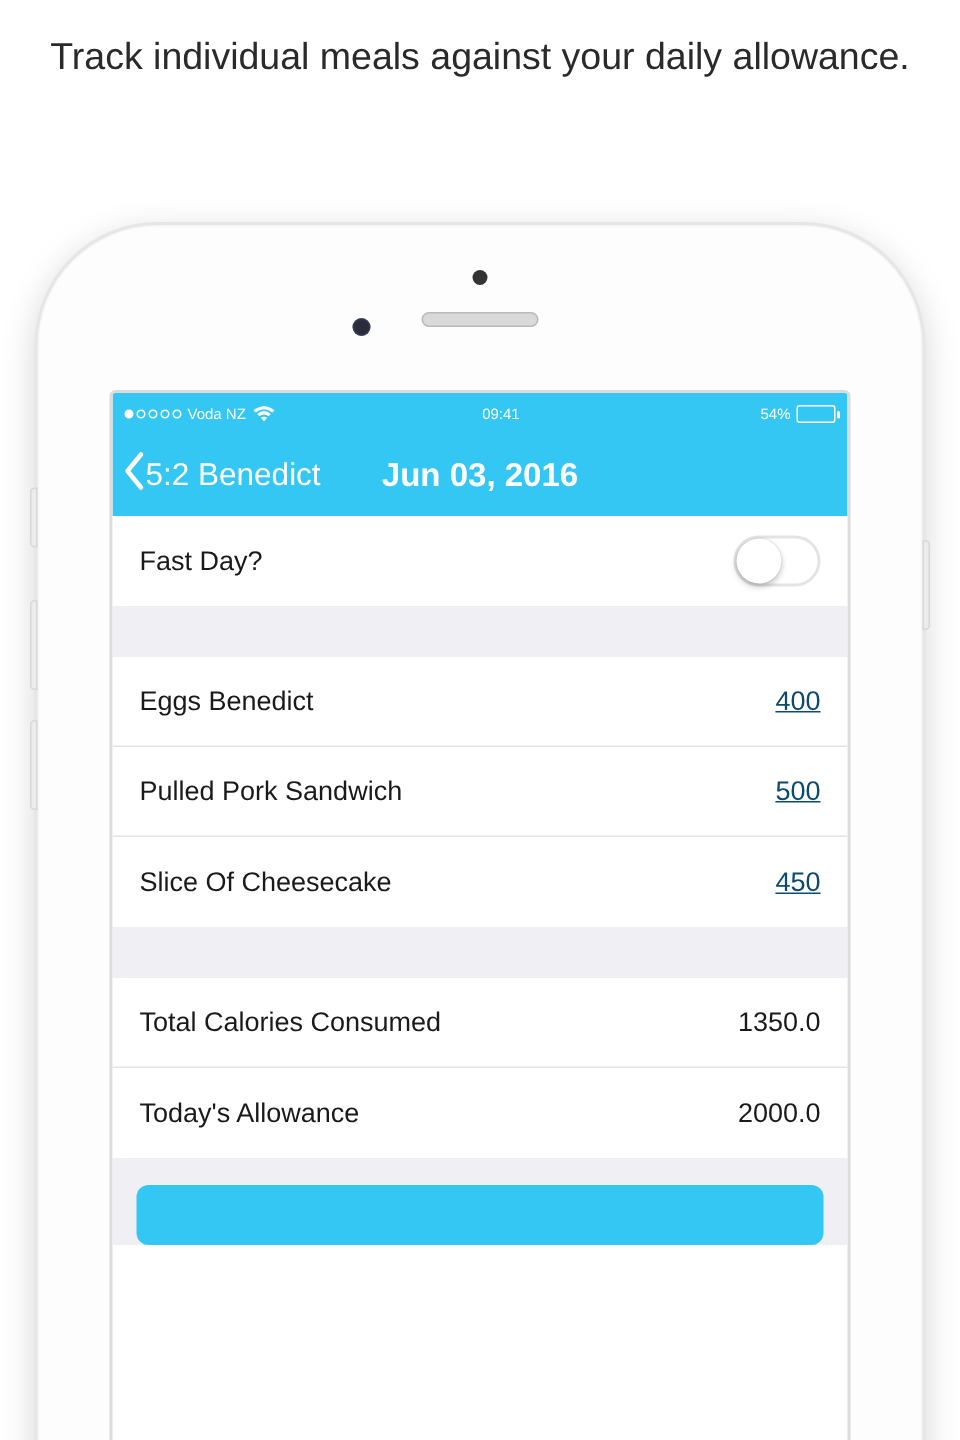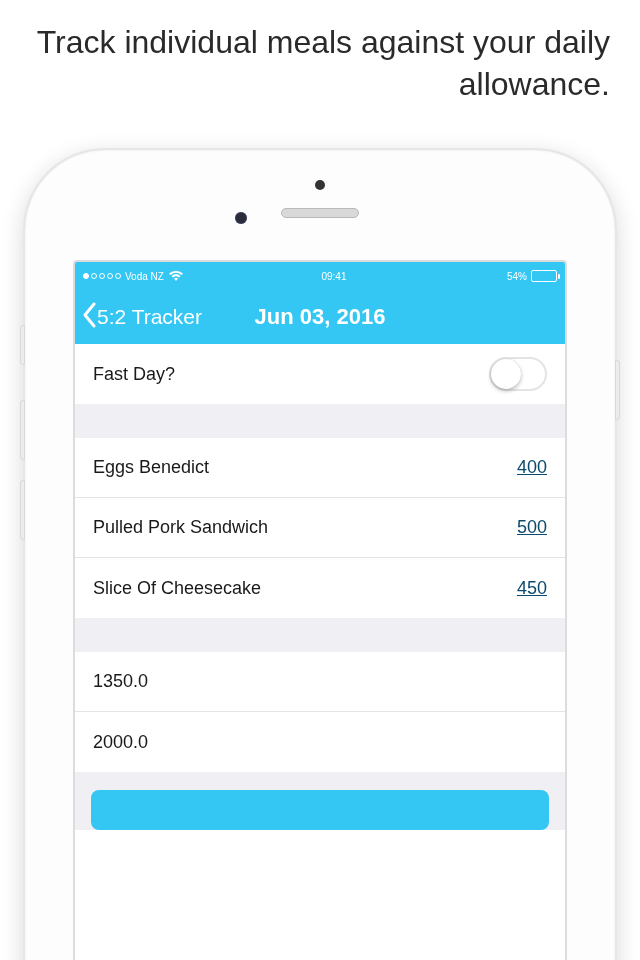--- a/index.html
+++ b/index.html
@@ -5,22 +5,22 @@
 * { margin: 0; padding: 0; box-sizing: border-box; }
 body {
   width: 640px;
   height: 960px;
   background: #ffffff;
   font-family: -apple-system, "Helvetica Neue", Arial, sans-serif;
   overflow: hidden;
   position: relative;
 }
 .headline {
-  text-align: right;
-  font-size: 32px;
+  text-align: center;
+  font-size: 25px;
   font-weight: 400;
   color: #2a2a2a;
   line-height: 1.3;
   padding: 22px 30px 0;
 }
 .phone-wrap {
   position: absolute;
   left: 50%;
   transform: translateX(-50%);
   top: 150px;
@@ -218,21 +218,21 @@
         </div>
       </div>
 
       <div class="navbar">
         <div class="back">
           <span>
             <svg viewBox="0 0 14 26">
                 <path d="M12 2 L3 13 L12 24" stroke="#fff" stroke-width="3" fill="none" stroke-linecap="round" stroke-linejoin="round"></path>
               </svg>
           </span>
-          <span>5:2 Tracker</span>
+          <span>5:2 Benedict</span>
         </div>
         <div class="nav-title">Jun 03, 2016</div>
       </div>
 
       <div class="content">
 
         <div class="cell single">
           <span>Fast Day?</span>
           <span class="toggle">
             <span class="knob"></span>
@@ -253,23 +253,25 @@
           <div class="cell">
             <span>Slice Of Cheesecake</span>
             <span class="cal">450</span>
           </div>
         </div>
 
         <div class="group-gap"></div>
 
         <div class="summary-group">
           <div class="cell">
+            <span>Total Calories Consumed</span>
             <span class="val">1350.0</span>
           </div>
           <div class="cell">
+            <span>Today's Allowance</span>
             <span class="val">2000.0</span>
           </div>
         </div>
 
         <div class="bottom-peek"></div>
 
       </div>
     </div>
   </div>
 </div>

